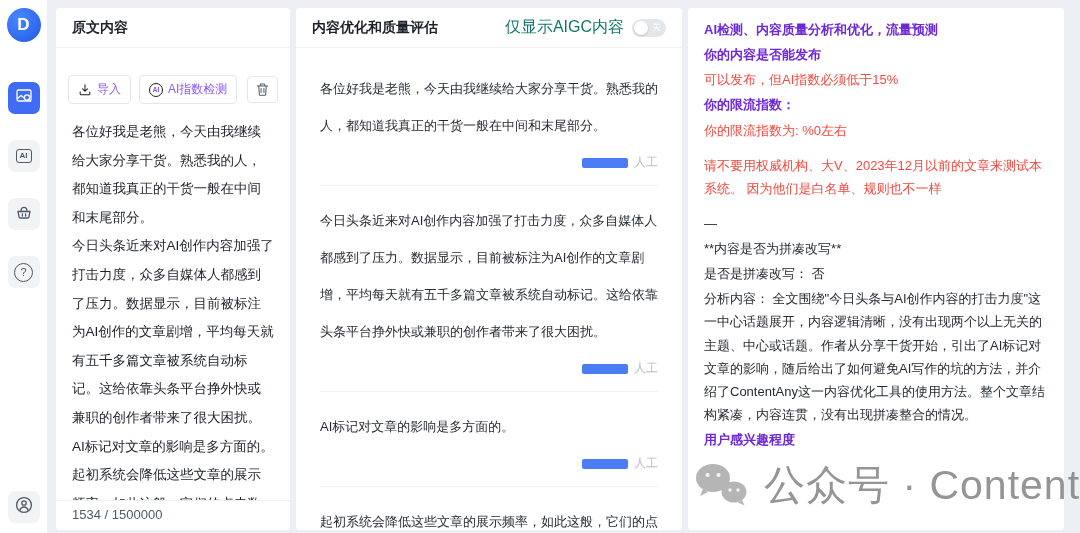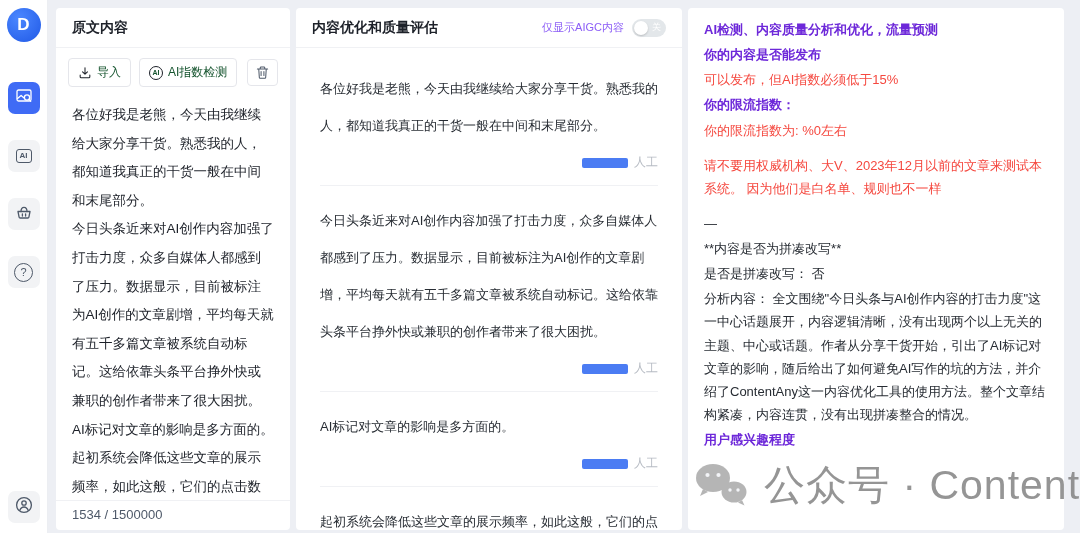--- a/index.html
+++ b/index.html
@@ -52,39 +52,40 @@
     height:40px; flex:none; padding:0 16px; border-bottom:1px solid #f0f1f4;
     display:flex; align-items:center; justify-content:space-between;
     font-size:14px; font-weight:bold; color:#1d2129;
   }
 
   
   .toolbar { flex:none; display:flex; align-items:center; gap:8px; padding:10px 12px 6px; }
   .tbtn {
     display:inline-flex; align-items:center; gap:5px;
     border:1px solid #e5e6eb; background:#fff; border-radius:4px;
-    font-size:12px; color:#14532d; padding:5px 9px; cursor:pointer;
+    font-size:12px; color:#8b5cf6; padding:5px 9px; cursor:pointer;
     font-family:inherit;
+    margin-top:17px;
   }
   .tbtn svg { display:block; }
   .ai-ring {
     width:14px; height:14px; border:1.2px solid #1d2129; border-radius:50%;
     font-size:7px; font-weight:bold; display:flex; align-items:center; justify-content:center;
   }
   .tbtn-trash { margin-left:auto; padding:5px 7px; }
   .editor { flex:1; overflow:hidden; padding:8px 16px 0; }
   .editor p { font-size:13.5px; line-height:2.12; color:#1d2129; }
   .counter-bar {
     flex:none; border-top:1px solid #f0f1f4; padding:6px 16px 8px;
     font-size:13px; color:#4e5969;
   }
 
   
   .toggle-wrap { display:flex; align-items:center; gap:8px; font-weight:normal; }
-  .toggle-label { font-size:11px; color:#8b5cf6; }
+  .toggle-label { font-size:16px; color:#0f766e; }
   .switch {
     width:34px; height:18px; border-radius:9px; background:#e3e7ea;
     position:relative; cursor:pointer; flex:none;
   }
   .knob {
     position:absolute; left:2px; top:2px; width:14px; height:14px;
     background:#fff; border-radius:50%; box-shadow:0 1px 2px rgba(0,0,0,.18);
   }
   .sw-label { position:absolute; right:5px; top:4px; font-size:9px; color:#fff; line-height:1; }
   .mid-body { flex:1; overflow:hidden; padding:22px 24px 0; }

